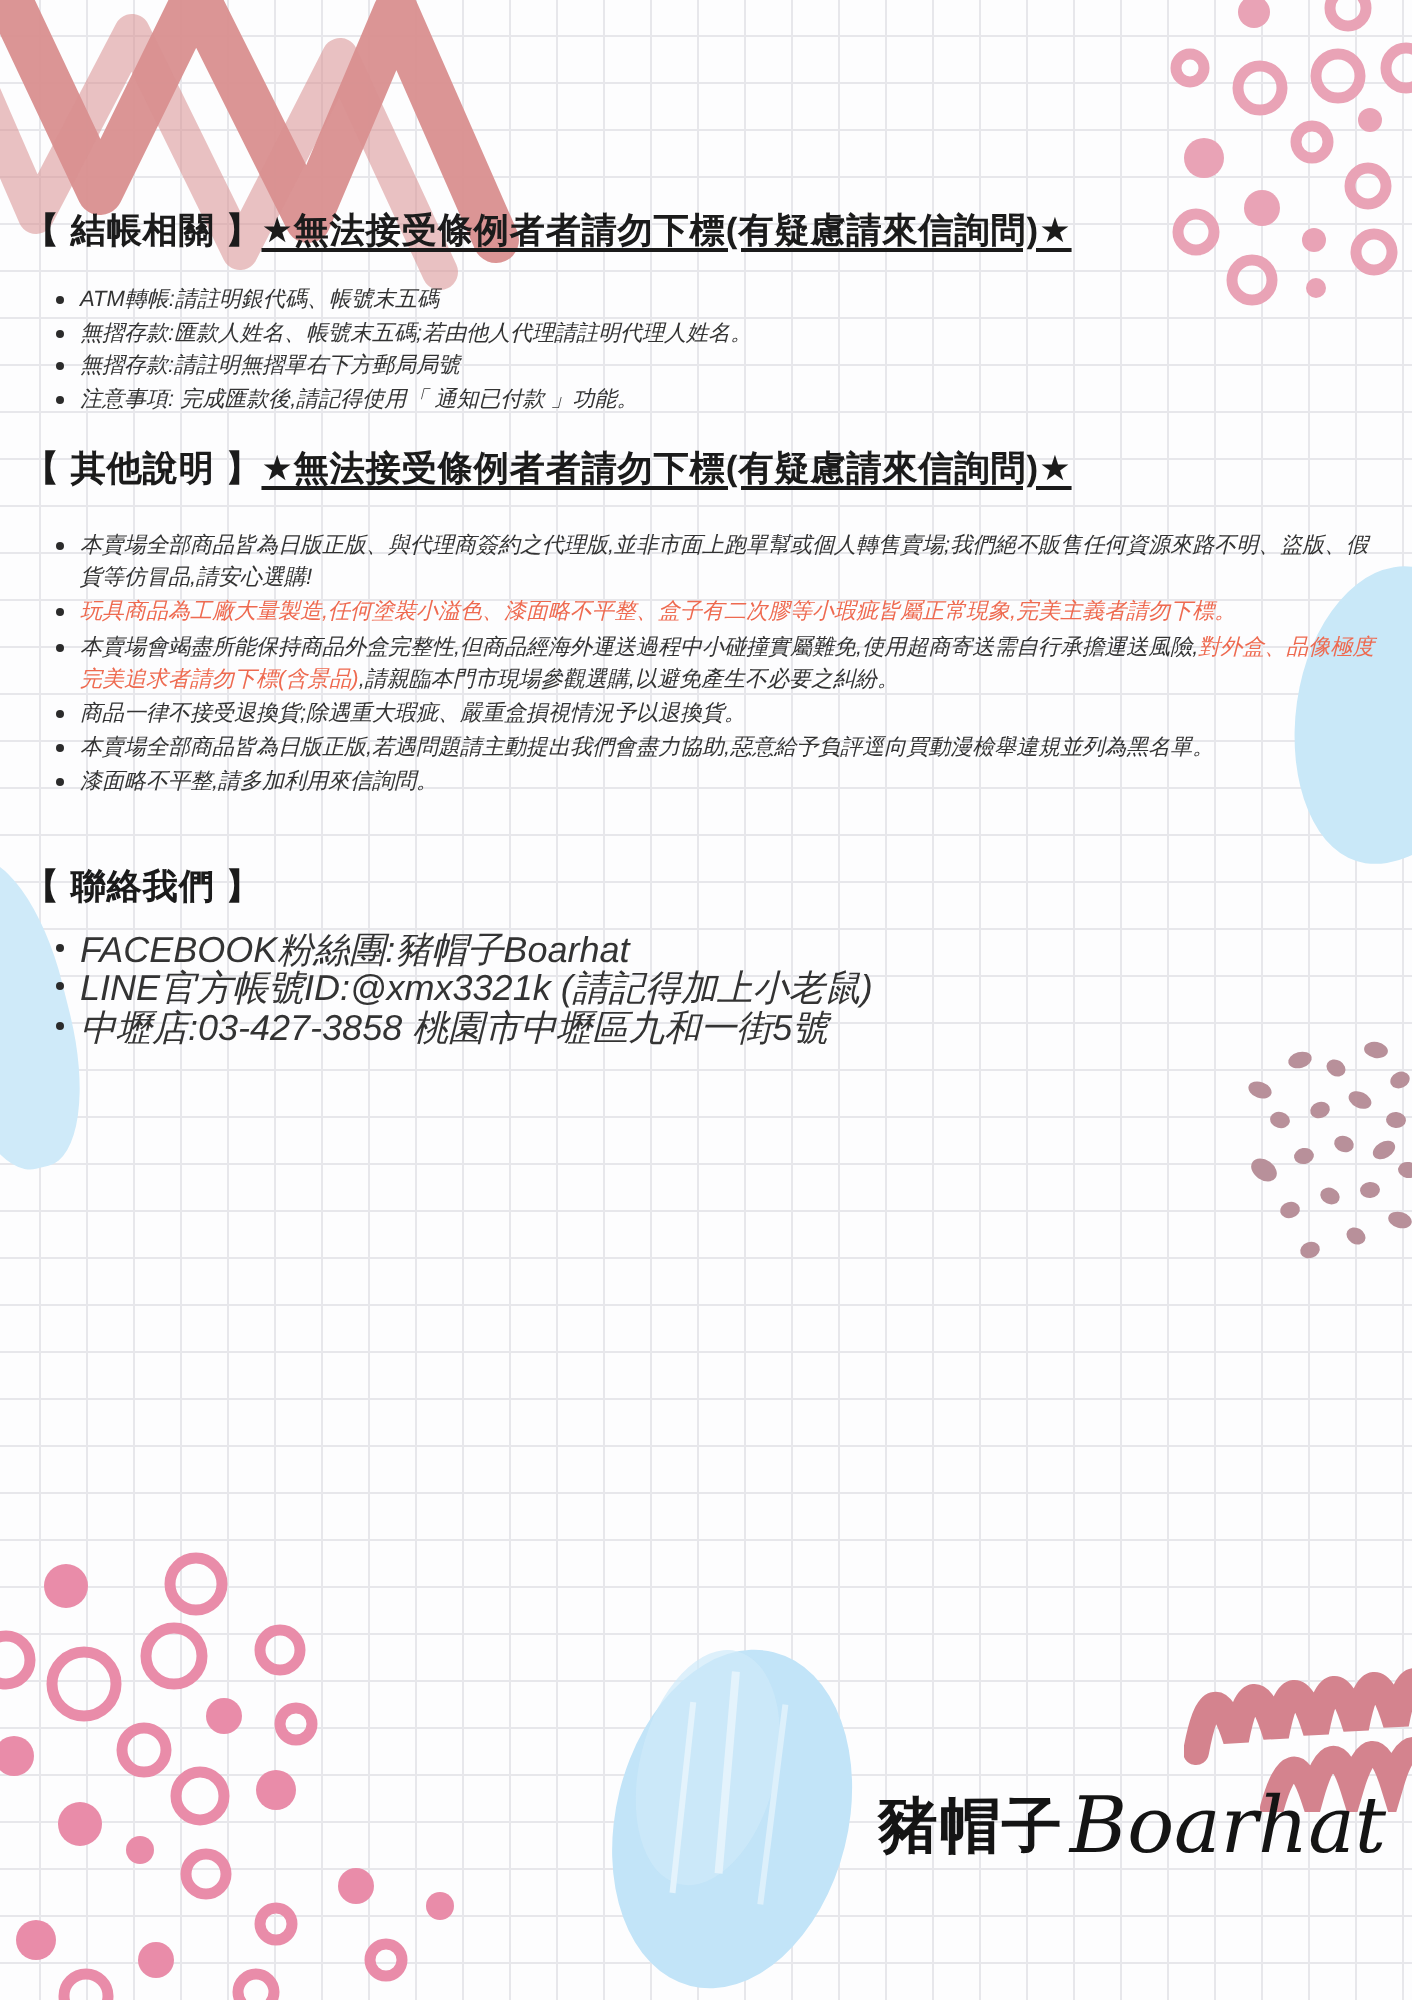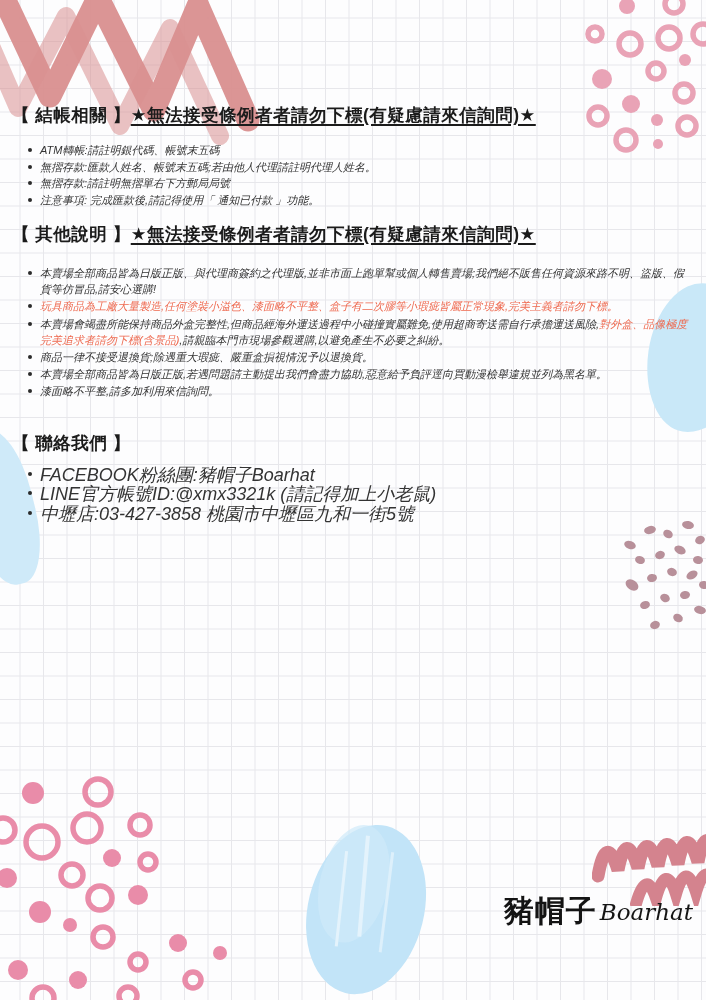--- a/index.html
+++ b/index.html
@@ -27,21 +27,21 @@
   .list2{left:24px;top:261px;width:664px;}
   .list2 li{font-size:11px;line-height:16.2px;margin-bottom:1px;}
   .list3{left:24px;top:462px;width:600px;}
   .list3 li{font-size:18px;line-height:19.4px;color:#2d2d2d;}
   .red{color:#ee6a50;}
 
   .h1{top:103px;} .h2{top:222px;} .h3{top:431px;}
 
   .logo{position:absolute;top:891px;right:13px;display:flex;align-items:center;z-index:2;}
   .logo-zh{font-size:30px;font-weight:700;letter-spacing:1px;color:#141414;}
-  .logo-en{font-family:"DejaVu Serif",serif;font-style:italic;font-size:23px;color:#141414;margin-left:3px;}
+  .logo-en{font-family:"DejaVu Serif",serif;font-style:italic;font-size:39px;color:#141414;margin-left:3px;}
 
   .blue-right{left:648px;top:283px;width:100px;height:150px;background:#c9e8f8;
               border-radius:48% 52% 55% 45%/50% 45% 55% 50%;transform:rotate(8deg);}
   .blue-left{left:-30px;top:428px;width:64px;height:158px;background:#cfeaf9;
              border-radius:45%;transform:rotate(-14deg);}
 </style>
 </head>
 <body>
 
 <div class="page">

